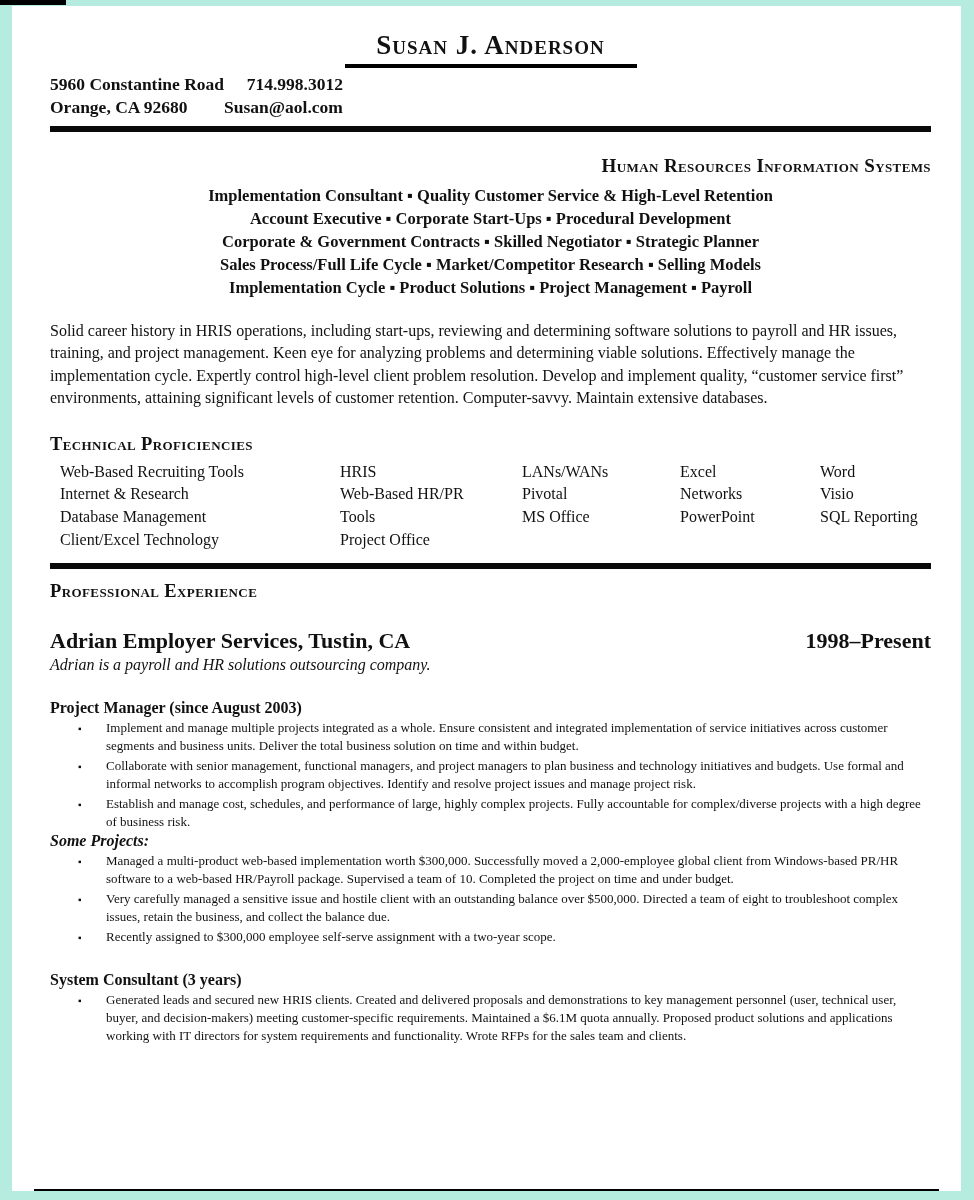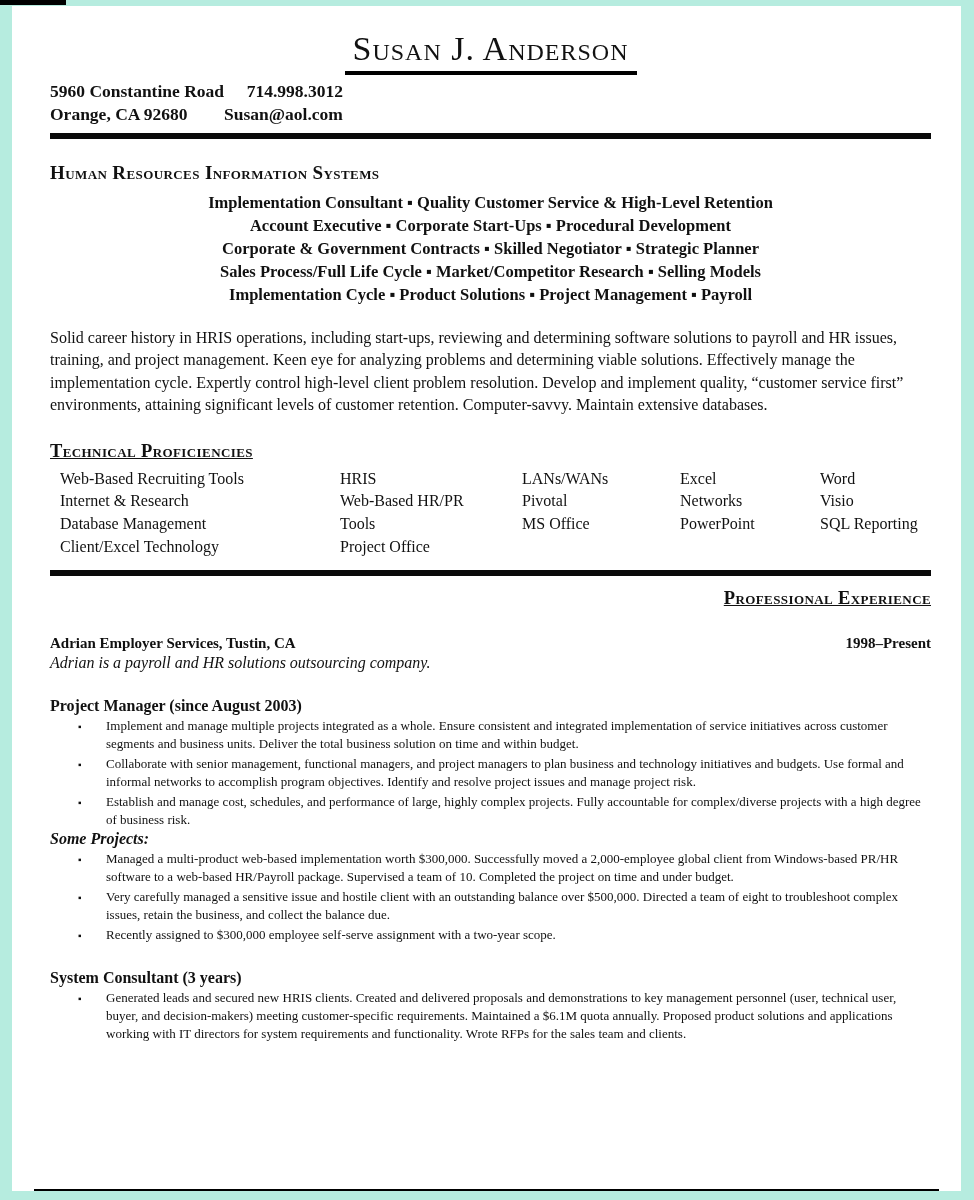--- a/index.html
+++ b/index.html
@@ -17,22 +17,22 @@
   }
   .sheet {
     position: absolute;
     top: 6px; left: 12px; right: 13px; bottom: 9px;
     background: #ffffff;
   }
   .content { padding: 12px 30px 0 38px; }
 
   .page-title {
     text-align: center;
-    font-size: 34px;
-    font-weight: normal;
+    font-size: 27px;
+    font-weight: bold;
     font-variant: small-caps;
     letter-spacing: 1px;
     margin-top: 12px;
   }
   .name-rule { width: 292px; height: 4px; background: #000; margin: 3px auto 0 auto; }
 
   .contact-row {
     display: flex; 
     margin-top: 5px;
     font-weight: bold; font-size: 17.5px; line-height: 1.3;
@@ -40,21 +40,21 @@
   .contact-right { text-align: right; }
 
   .double-rule {
     margin-top: 7px;
     height: 4px;
     border-top: 4px solid #0a0a0a;
     border-bottom: 2px solid #0a0a0a;
   }
 
   .center-title {
-    text-align: left;
+    text-align: right;
     font-weight: bold;
     font-variant: small-caps;
     font-size: 19px;
     letter-spacing: .4px;
     margin-top: 23px;
   }
   .keywords {
     text-align: center; font-weight: bold;
     font-size: 16.5px; line-height: 1.4;
     margin-top: 7px;
@@ -63,41 +63,40 @@
     margin-top: 21px;
     font-size: 16px; line-height: 1.4;
   }
 
   .section-heading {
     font-variant: small-caps;
     font-weight: bold;
     font-size: 18.5px;
     letter-spacing: .4px;
     margin-top: 24px;
-    text-decoration: underline;
   }
   .tech-table {
     display: flex;
     margin-top: 6px;
     padding-left: 10px;
     font-size: 16px; line-height: 1.42;
   }
   .tcol-1 { width: 280px; }
   .tcol-2 { width: 182px; }
   .tcol-3 { width: 158px; }
   .tcol-4 { width: 140px; }
   .tcol-5 { flex: 1; }
 
   .rule-2 { margin-top: 12px; }
-  .exp-heading { margin-top: 12px; text-align: right; }
+  .exp-heading { margin-top: 12px; }
 
   .employer-row {
     display: flex; justify-content: space-between;
     margin-top: 26px;
-    font-weight: bold; font-size: 15px;
+    font-weight: bold; font-size: 22px;
   }
   .employer-note { font-style: italic; font-size: 16px; margin-top: 2px; }
 
   .role-title { font-weight: bold; font-size: 16px; margin-top: 25px; }
   .role-title.italic { font-style: italic; margin-top: 1px; }
 
   .bullet { display: flex; padding-left: 28px; margin-top: 2px; }
   .bmark { width: 28px; flex: 0 0 28px; font-size: 10px; padding-top: 4px; }
   .btext { flex: 1; font-size: 13px; line-height: 1.38; }
 

